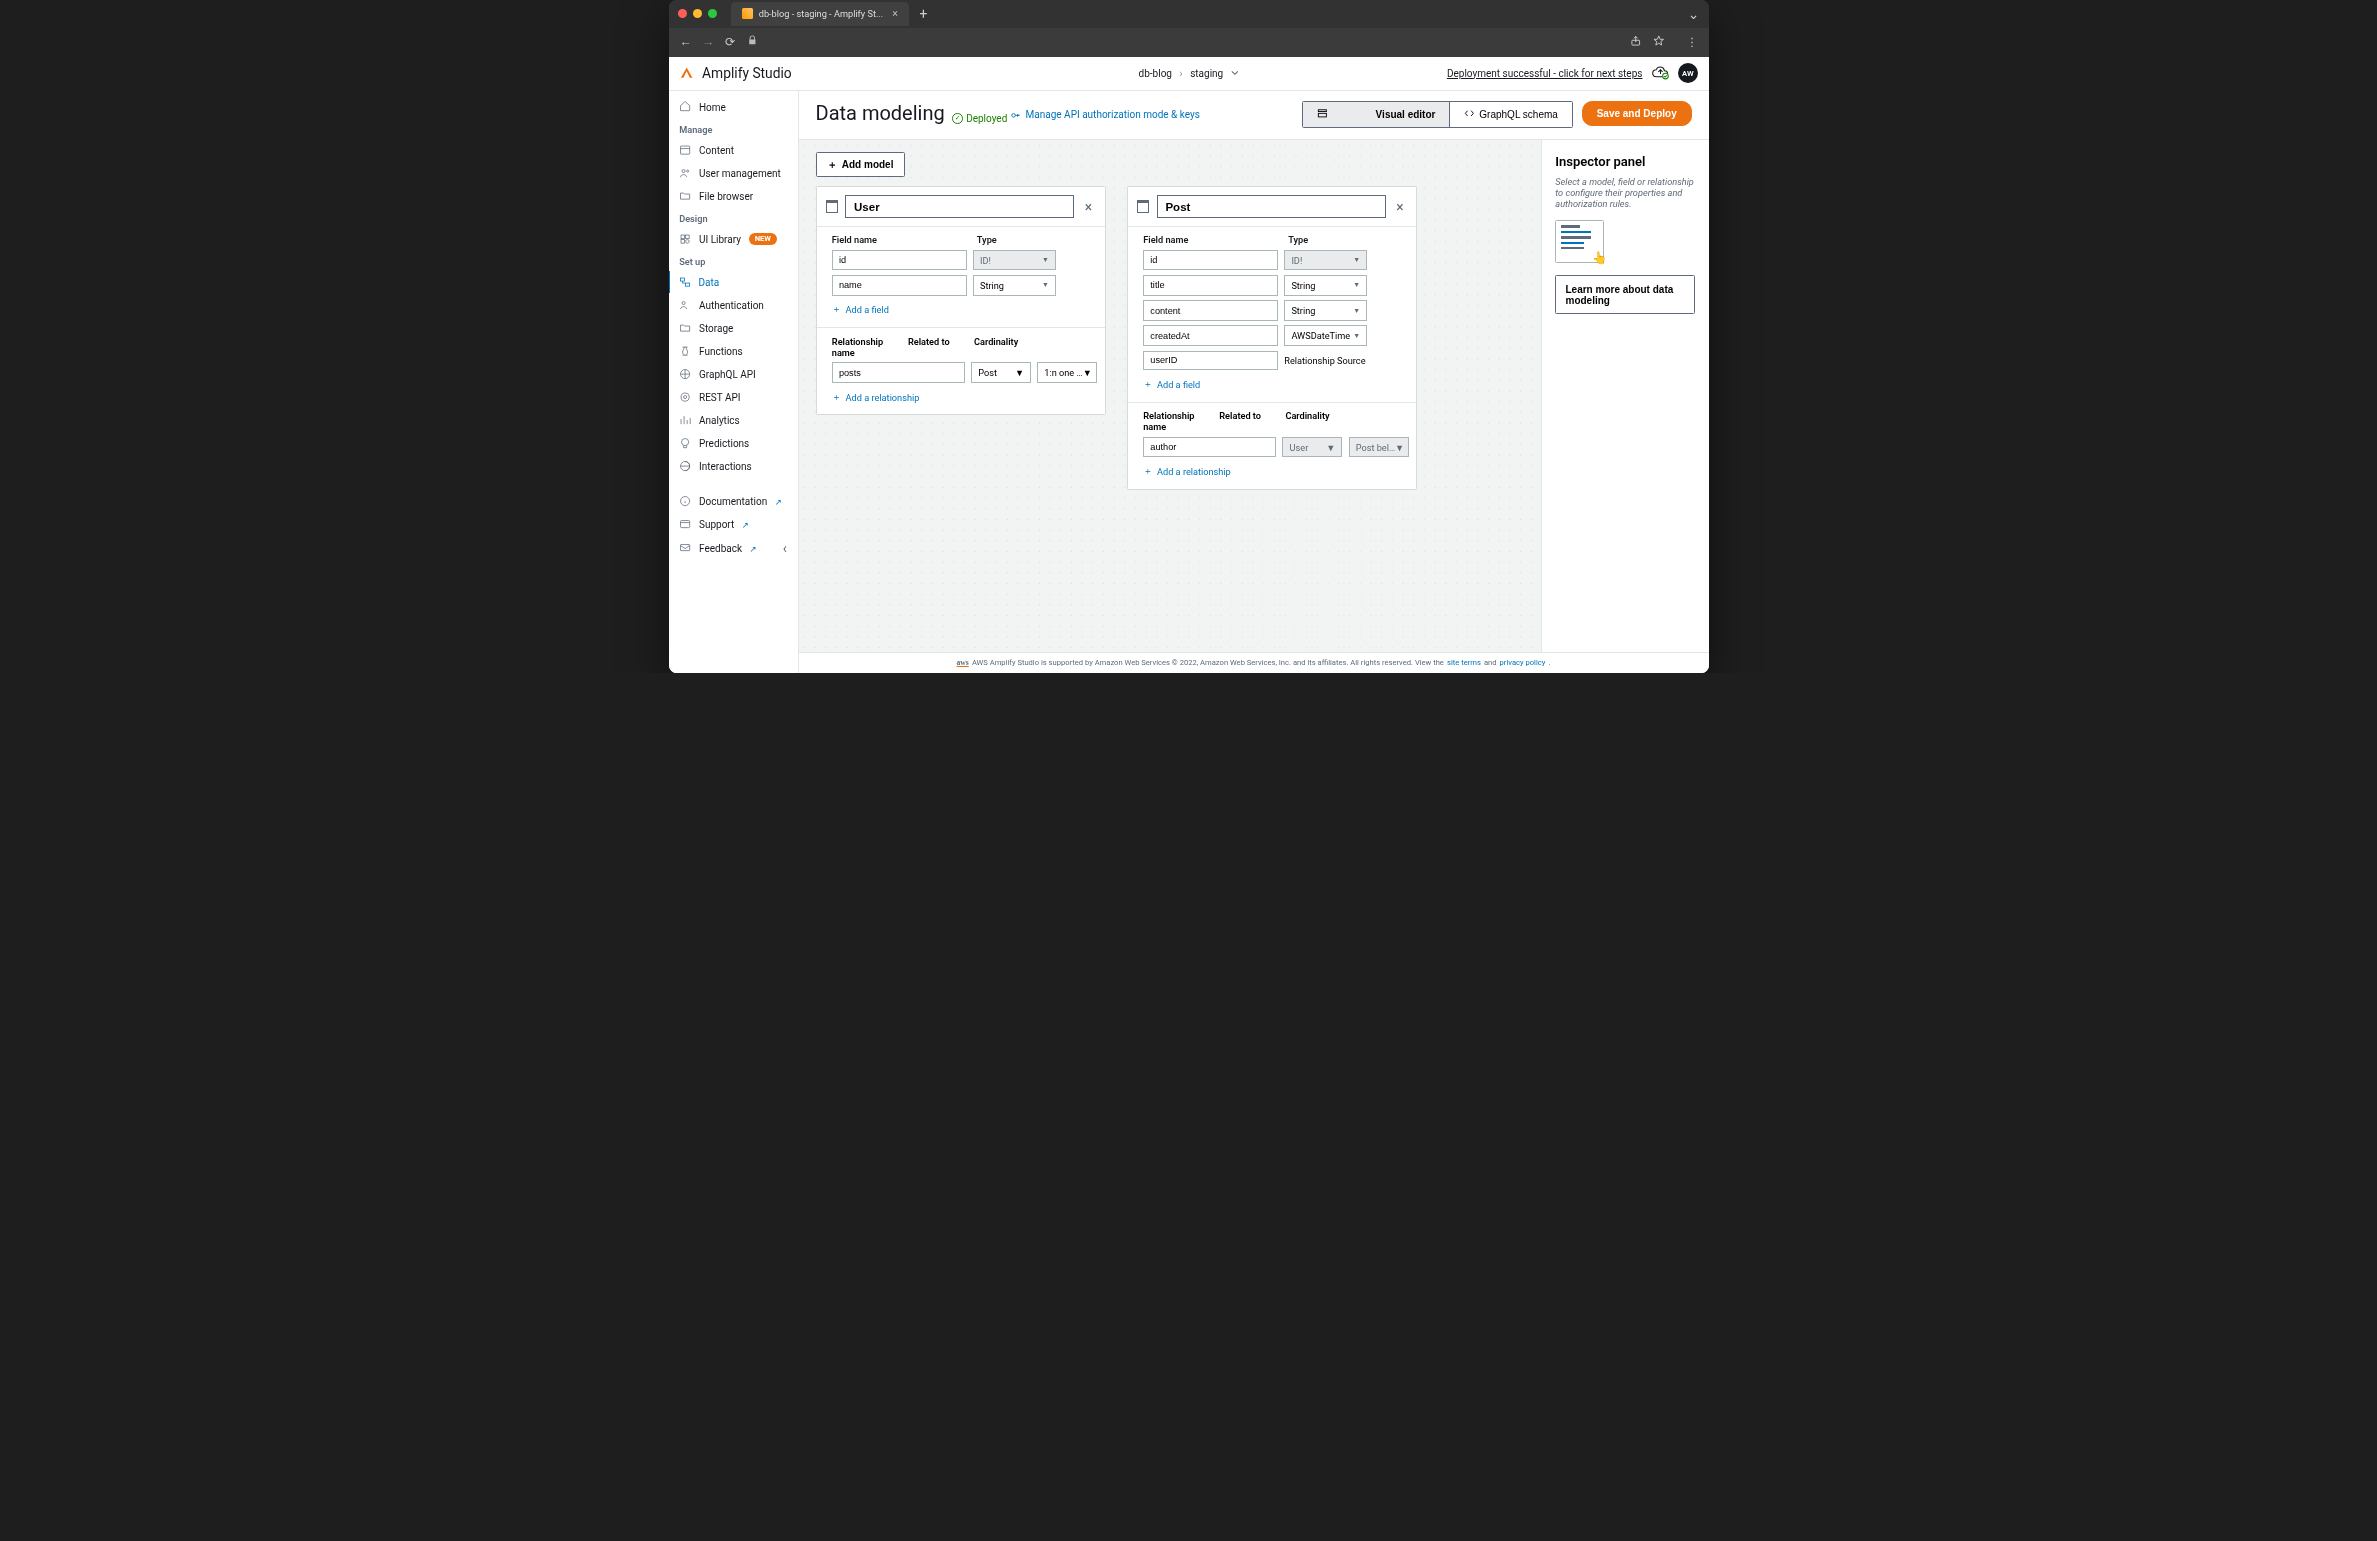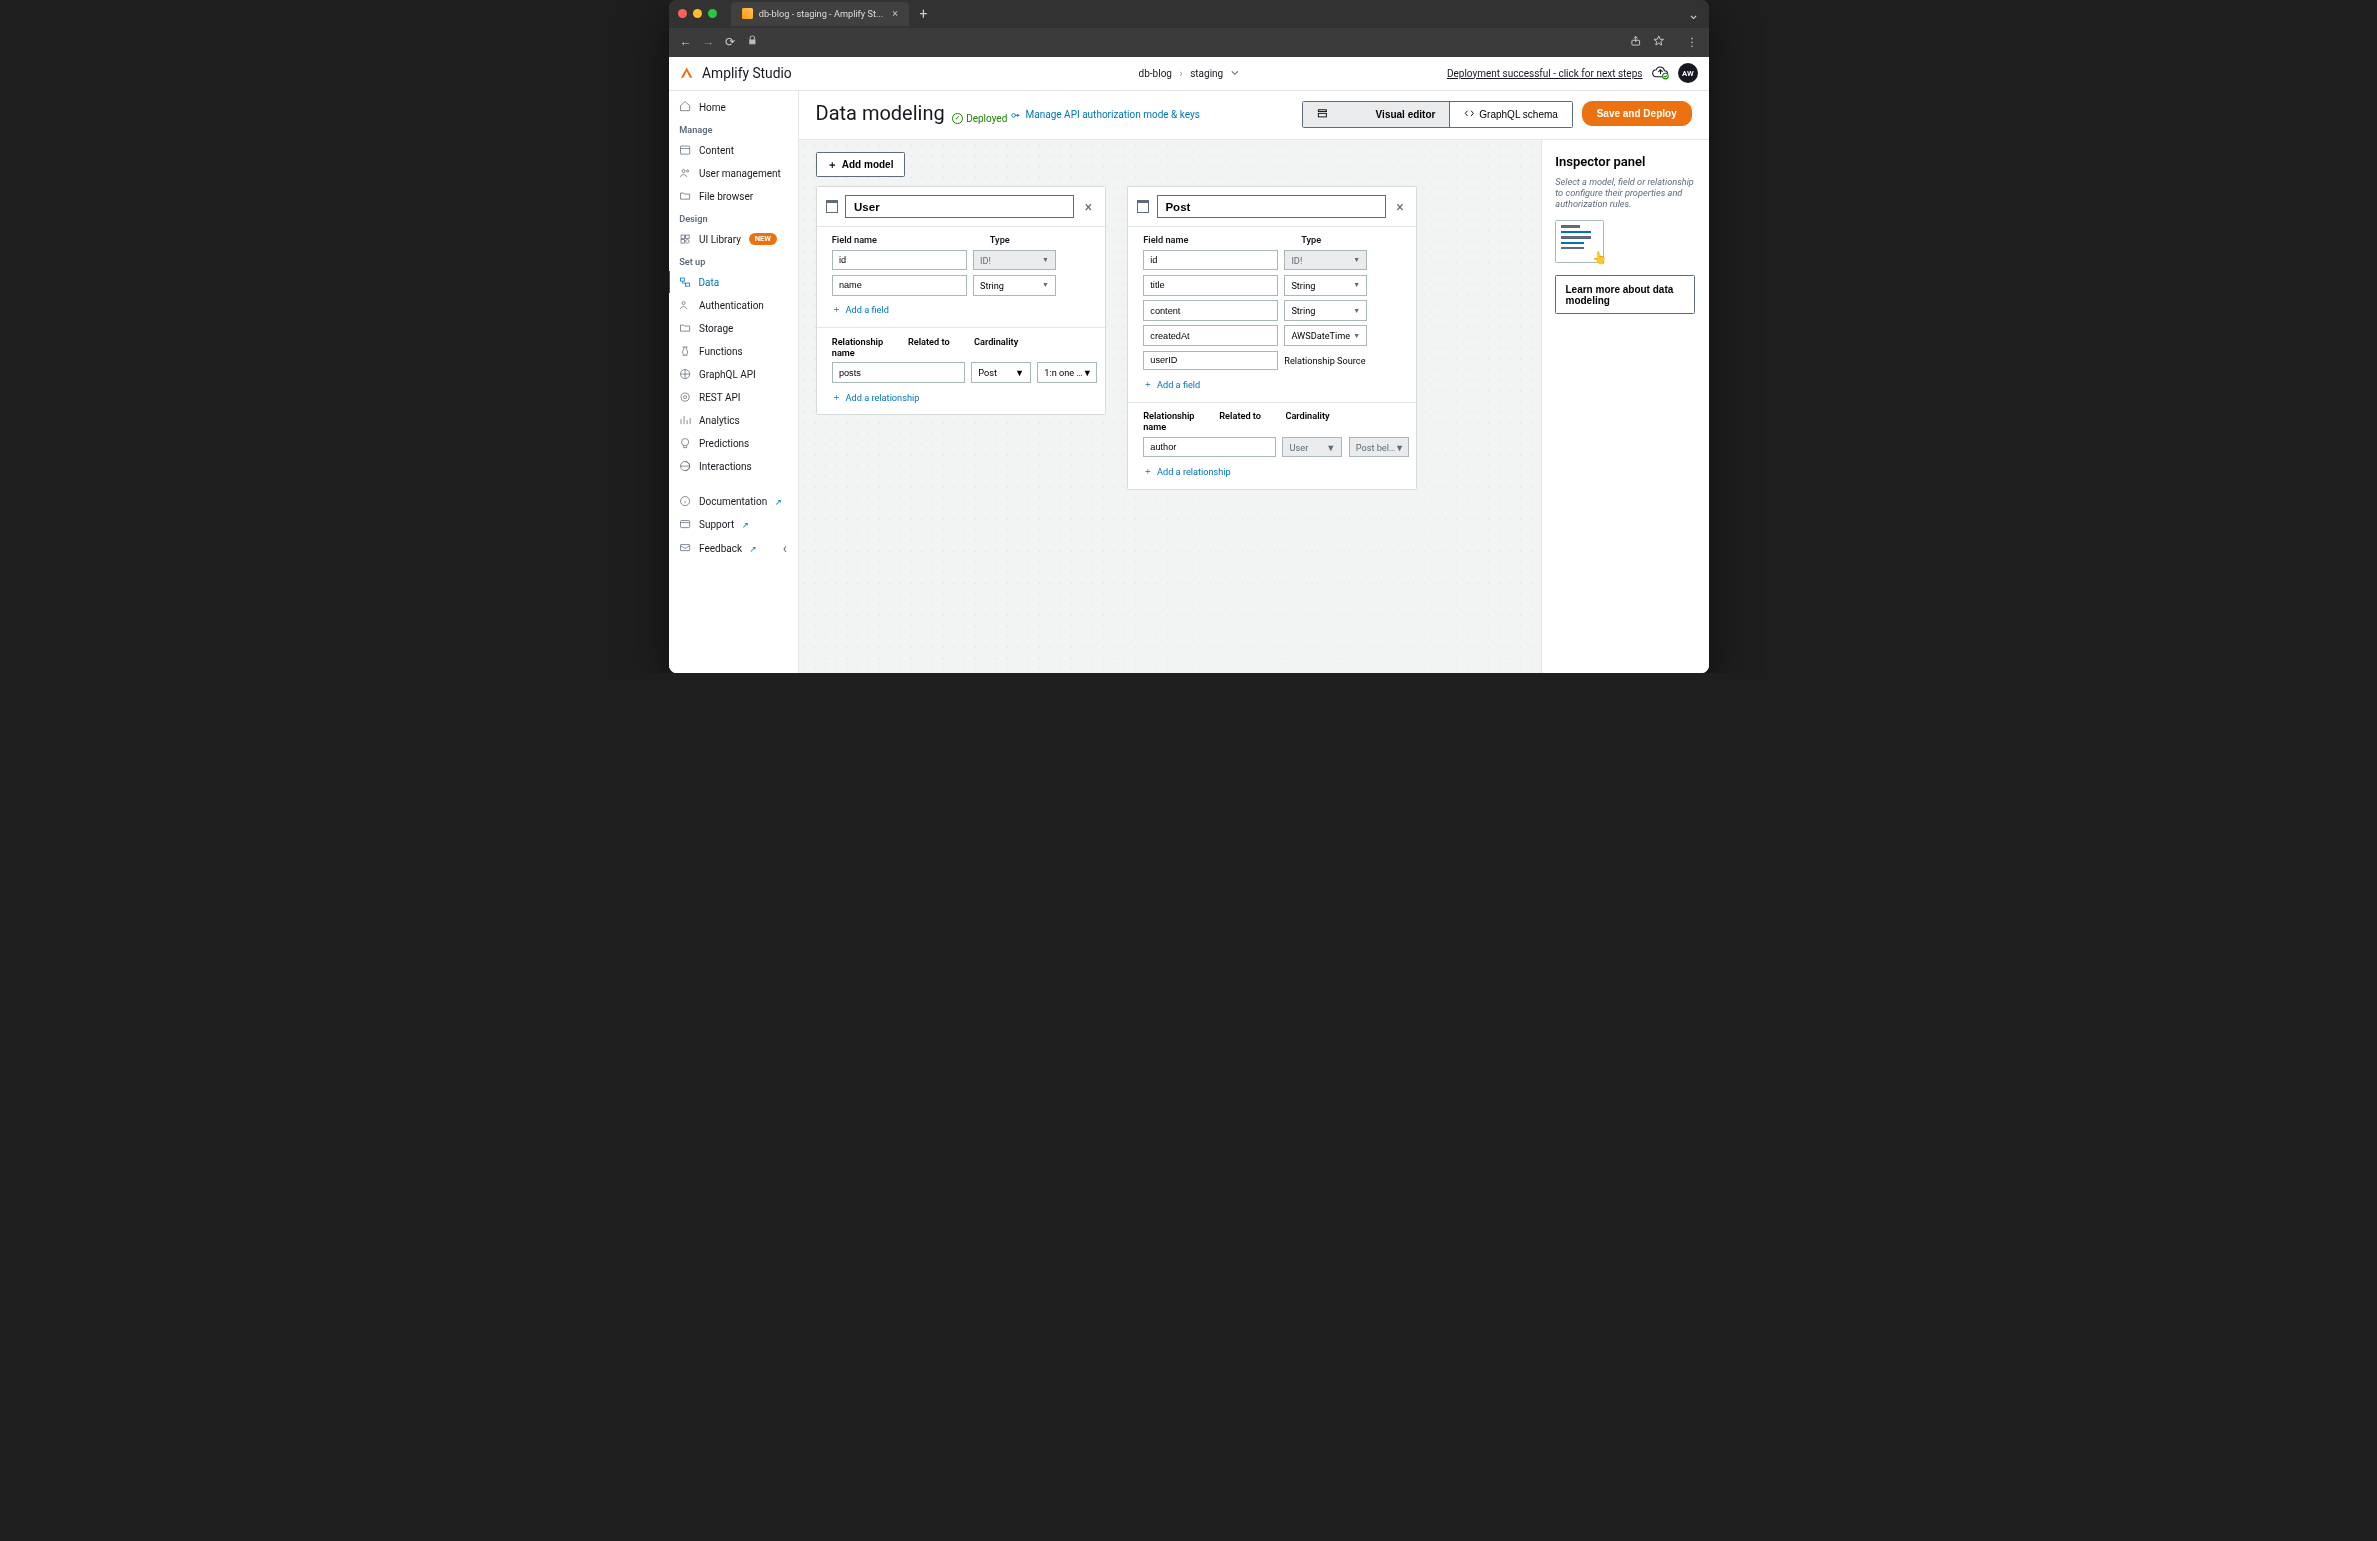--- a/index.html
+++ b/index.html
@@ -57,21 +57,21 @@
 .canvas { flex: 1; background: #f2f3f3; background-image: radial-gradient(#d5dbdb 0.8px, transparent 0.8px); background-size: 10.7px 10.7px; padding: 12.2px 17px; overflow: auto; }
 .add-model { background: #fff; border: 0.8px solid #5f6b7a; padding: 4.6px 10.7px; font-size: 10px; font-weight: 600; border-radius: 1.5px; display: inline-flex; align-items: center; gap: 4.6px; cursor: pointer; margin-bottom: 9.2px; }
 .cards { display: flex; gap: 21.4px; align-items: flex-start; }
 .card { background: #fff; border: 0.8px solid #d5dbdb; border-radius: 1.5px; width: 290px; }
 .card-head { display: flex; align-items: center; padding: 7.6px 9.2px; gap: 7.6px; }
 .model-icon { width:12.2px; height:12.2px; border:1.1px solid #5f6b7a; border-top-width:3.1px; }
 .model-name { flex: 1; }
 .model-name input { width: 100%; padding: 4.6px 7.6px; font-size: 11.5px; font-weight: 600; border: 0.8px solid #5f6b7a; }
 .close-x { font-size: 13.8px; color: #5f6b7a; cursor: pointer; padding: 0 3.1px; }
 .card-sec { padding: 7.6px 15.3px 10.7px; border-top: 0.8px solid #e3e6e8; }
-.col-heads { display: flex; gap: 23px; font-size: 9.2px; font-weight: 600; color: #16191f; margin-bottom: 4.6px; }
+.col-heads { display: flex; gap: 10px; font-size: 9.2px; font-weight: 600; color: #16191f; margin-bottom: 4.6px; }
 .col-heads .ch1 { flex: 0 0 135px; }
 .col-heads .ch2 { flex: 0 0 83px; }
 .field-row { display: flex; gap: 6.1px; margin-bottom: 4.6px; }
 .fld-input { flex: 0 0 135px; padding: 3.8px 6.1px; font-size: 9.2px; border: 0.8px solid #aab7b8; background: #fff; }
 .fld-type { flex: 0 0 83px; padding: 3.8px 6.1px; font-size: 9.2px; border: 0.8px solid #aab7b8; background: #fff; position: relative; display: flex; align-items: center; justify-content: space-between; }
 .fld-type.disabled { background: #e9ebed; color: #5f6b7a; }
 .fld-type .tri { font-size: 6.9px; color: #5f6b7a; }
 .rel-src { flex:1; font-size:9.2px; padding-top:4.6px; }
 .add-link { color: #0073bb; font-size: 9.2px; display: inline-flex; align-items: center; gap: 4.6px; cursor: pointer; margin-top: 3.1px; }
 .rel-row { display: flex; gap: 6.1px; margin-bottom: 4.6px; }
@@ -467,17 +467,25 @@
               <div class="ill-row blue" style="width:80%"></div>
               <div class="ill-row" style="width:80%"></div>
               <div class="ill-row blue" style="width:60%"></div>
               <div class="ill-row" style="width:60%"></div>
               <span class="ill-cursor">👆</span>
             </div>
             <button class="learn-btn">Learn more about data modeling</button>
           </div>
         </div>
 
+        <div class="footer">
+          <span class="aws-sm">aws</span>
+          <span>AWS Amplify Studio is supported by Amazon Web Services © 2022, Amazon Web Services, Inc. and its affiliates. All rights reserved. View the </span>
+          <a>site terms</a>
+          <span> and </span>
+          <a>privacy policy</a>
+          <span> .</span>
+        </div>
       </div>
     </div>
   </div>
 </div>
 
 
 </body></html>

